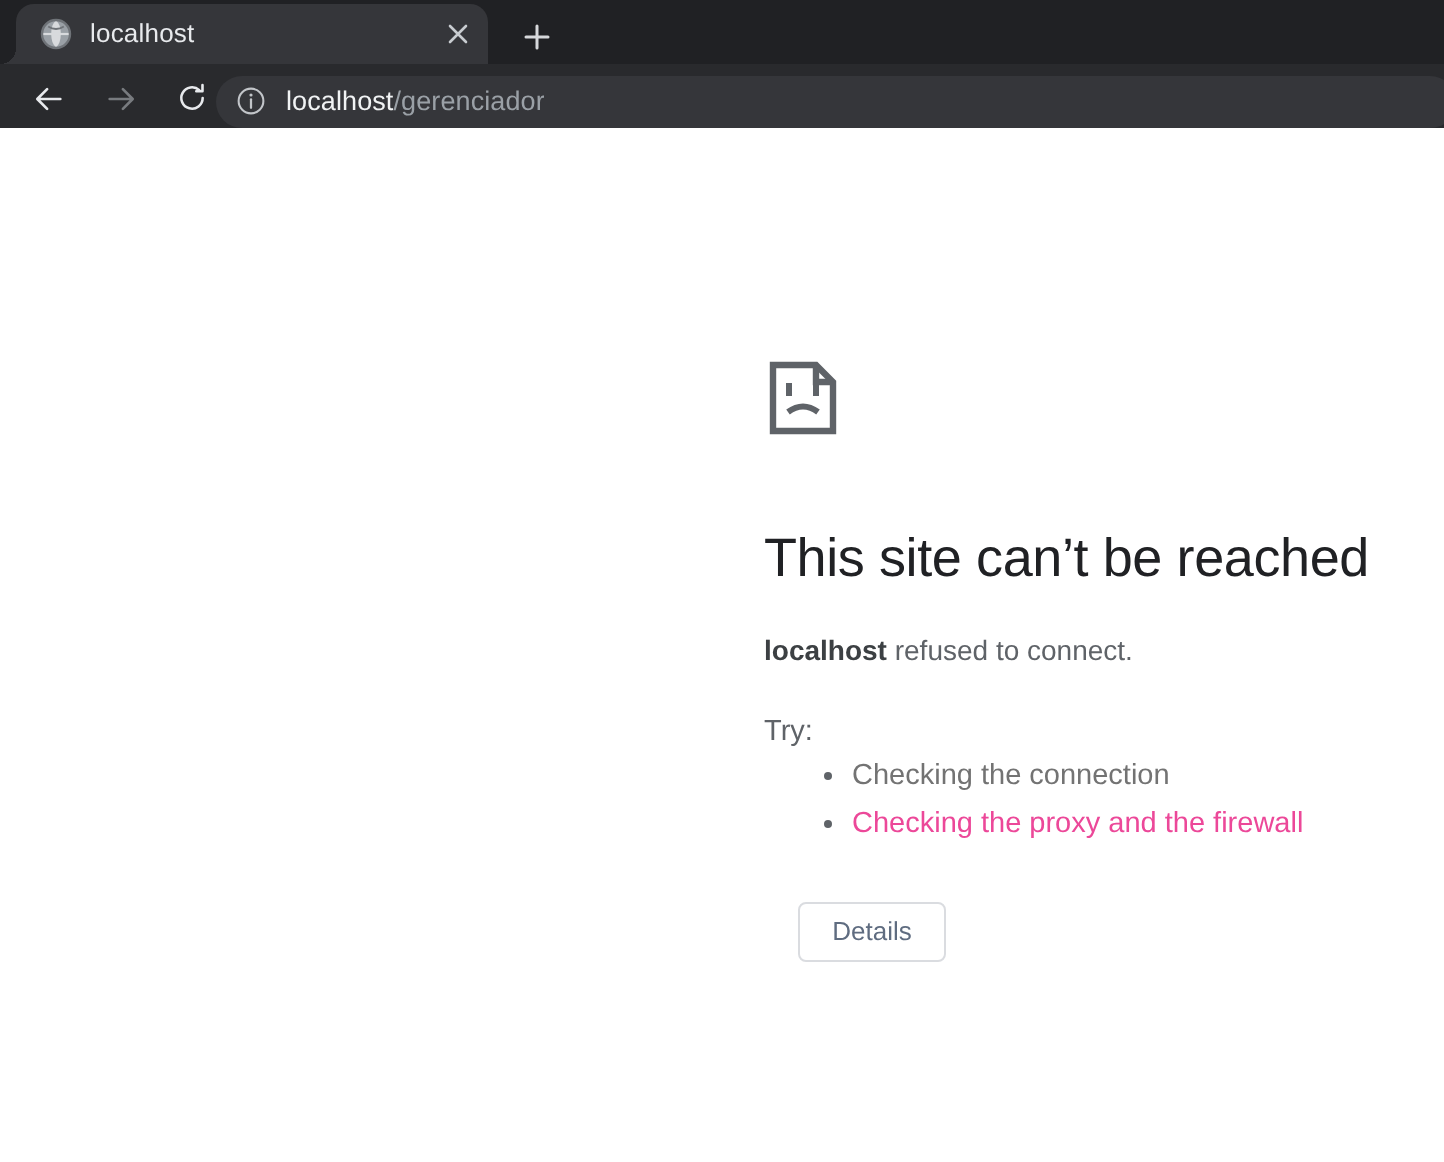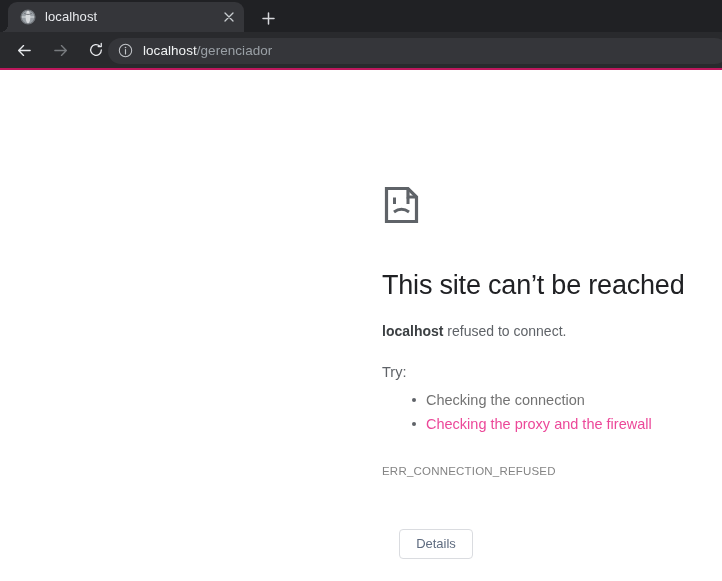--- a/index.html
+++ b/index.html
@@ -112,21 +112,21 @@
 
   
   .toolbar {
     position: absolute;
     top: 32px; left: 0;
     width: 722px;
     height: 38px;
     background: #292a2d;
     display: flex;
     align-items: center;
-    border-bottom: 2px solid #be185d;
+    border-bottom: 4px solid #be185d;
   }
 
   .nav-button {
     width: 30px;
     height: 30px;
     margin-left: 6px;
     display: flex;
     align-items: center;
     justify-content: center;
     border-radius: 50%;
@@ -166,21 +166,21 @@
     white-space: nowrap;
     overflow: hidden;
     letter-spacing: 0.05px;
   }
   .url-host { color: #f1f3f4; }
   .url-path { color: #9aa0a6; }
 
   
   .page-content {
     position: absolute;
-    top: 70px; left: 0;
+    top: 64px; left: 0;
     width: 722px;
     height: 511px;
     background: #ffffff;
   }
 
   .error-block {
     position: absolute;
     left: 382px;
     top: 115px;
     width: 320px;
@@ -212,21 +212,21 @@
   }
   .error-summary .host {
     font-weight: bold;
     color: #3c4043;
   }
 
   .try-label {
     font-size: 14.5px;
     line-height: 20px;
     color: #5f6368;
-    margin-bottom: 6px;
+    margin-bottom: 0;
   }
 
   .suggestion-list {
     list-style: none;
     margin: 0 0 27px 0;
     padding: 0;
   }
 
   .suggestion-item {
     position: relative;
@@ -373,20 +373,19 @@
 
       <ul class="suggestion-list">
         <li class="suggestion-item">
           <span>Checking the connection</span>
         </li>
         <li class="suggestion-item link">
           <span>Checking the proxy and the firewall</span>
         </li>
       </ul>
 
-      <div class="error-code">ERR_CONNECTION_REFUSED</div>
 
       <button class="details-button">Details</button>
 
     </div>
   </div>
 
 </div>
 
 </body></html>

